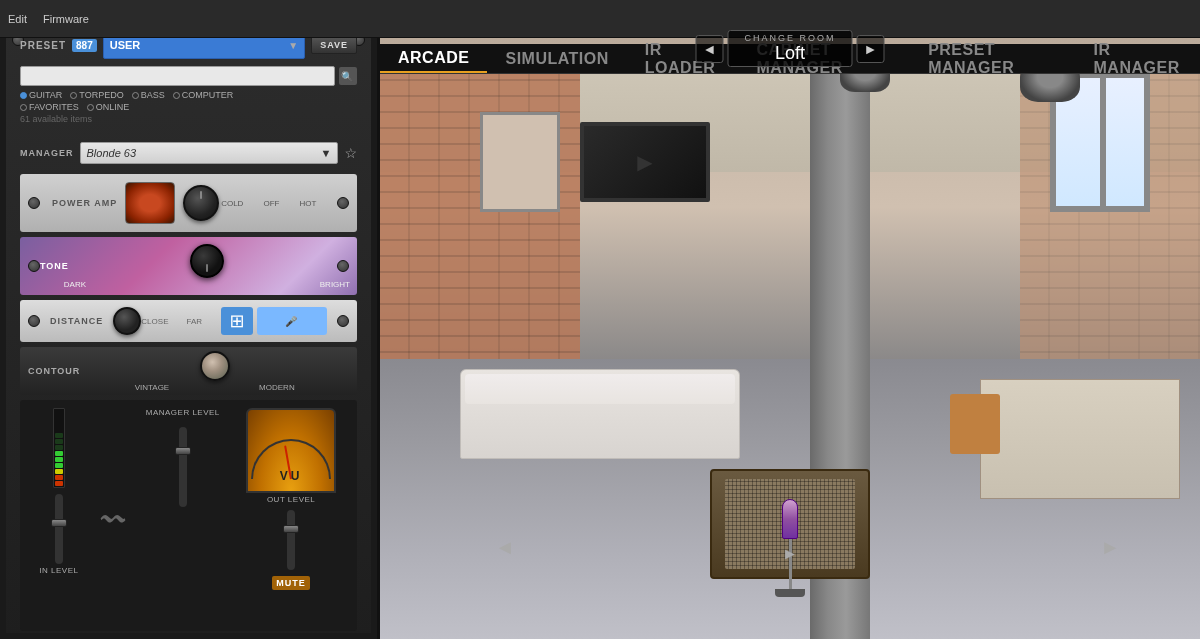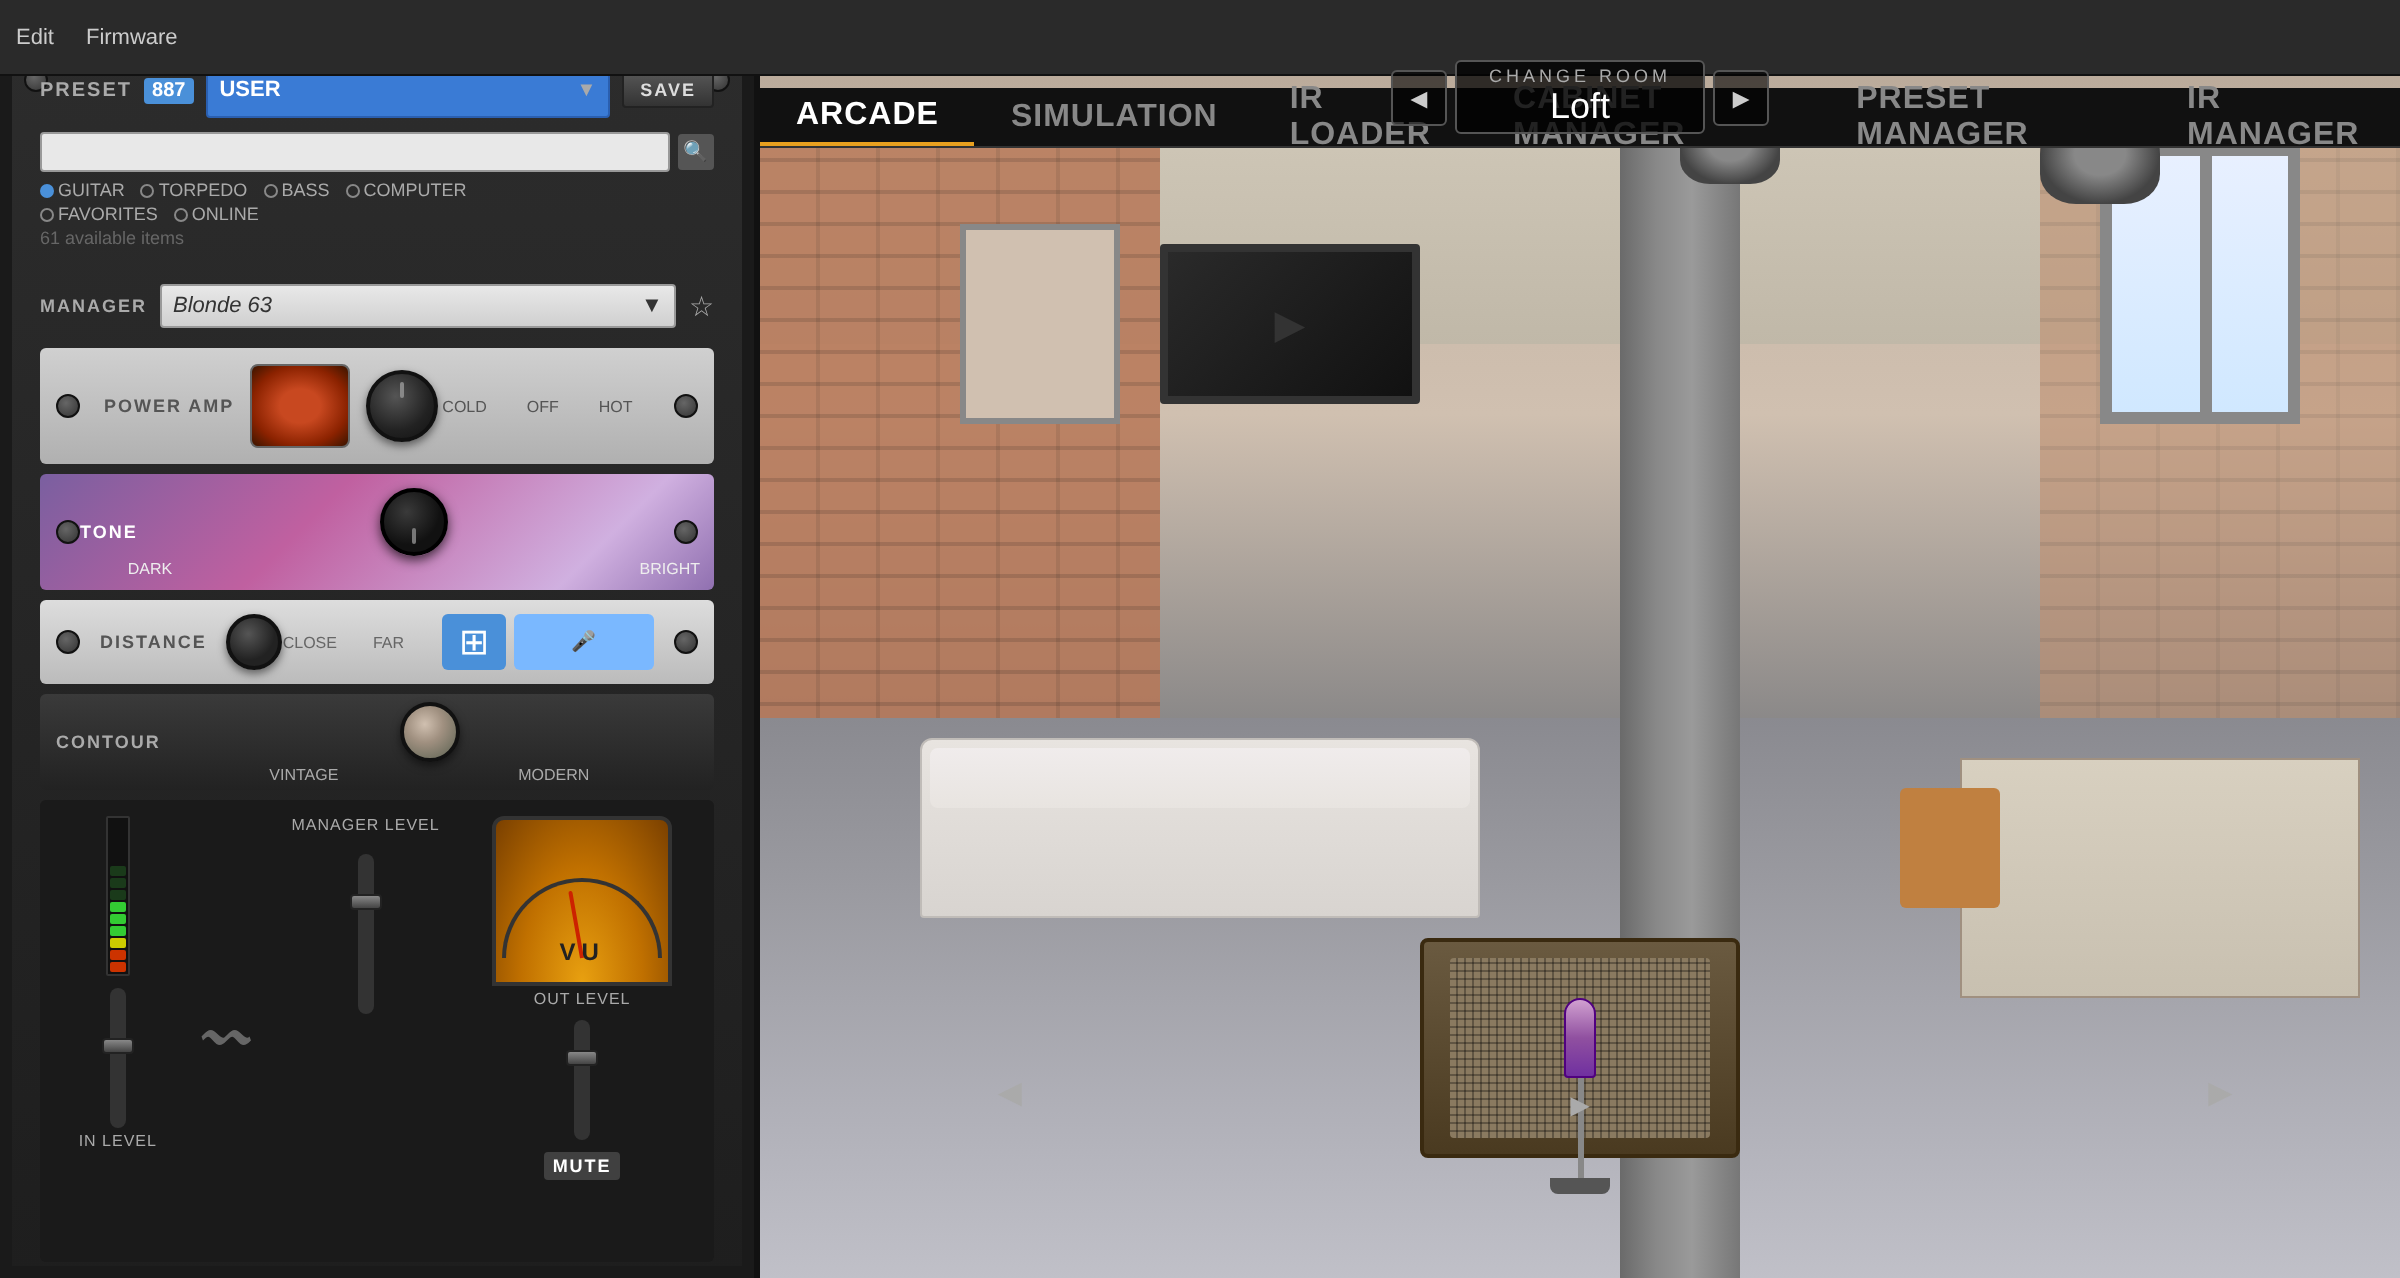--- a/index.html
+++ b/index.html
@@ -557,21 +557,21 @@
       width: 2px;
       height: 34px;
       background: #cc2200;
       transform-origin: bottom center;
       transform: translateX(-50%) rotate(-10deg);
       border-radius: 1px 1px 0 0;
     }
 
     
     .mute-btn {
-      background: #404040;
+      background: #a16207;
       color: #fff;
       font-size: 9px;
       font-weight: bold;
       padding: 2px 4px;
       border-radius: 2px;
       letter-spacing: 1px;
       margin-top: 4px;
     }
 
     

